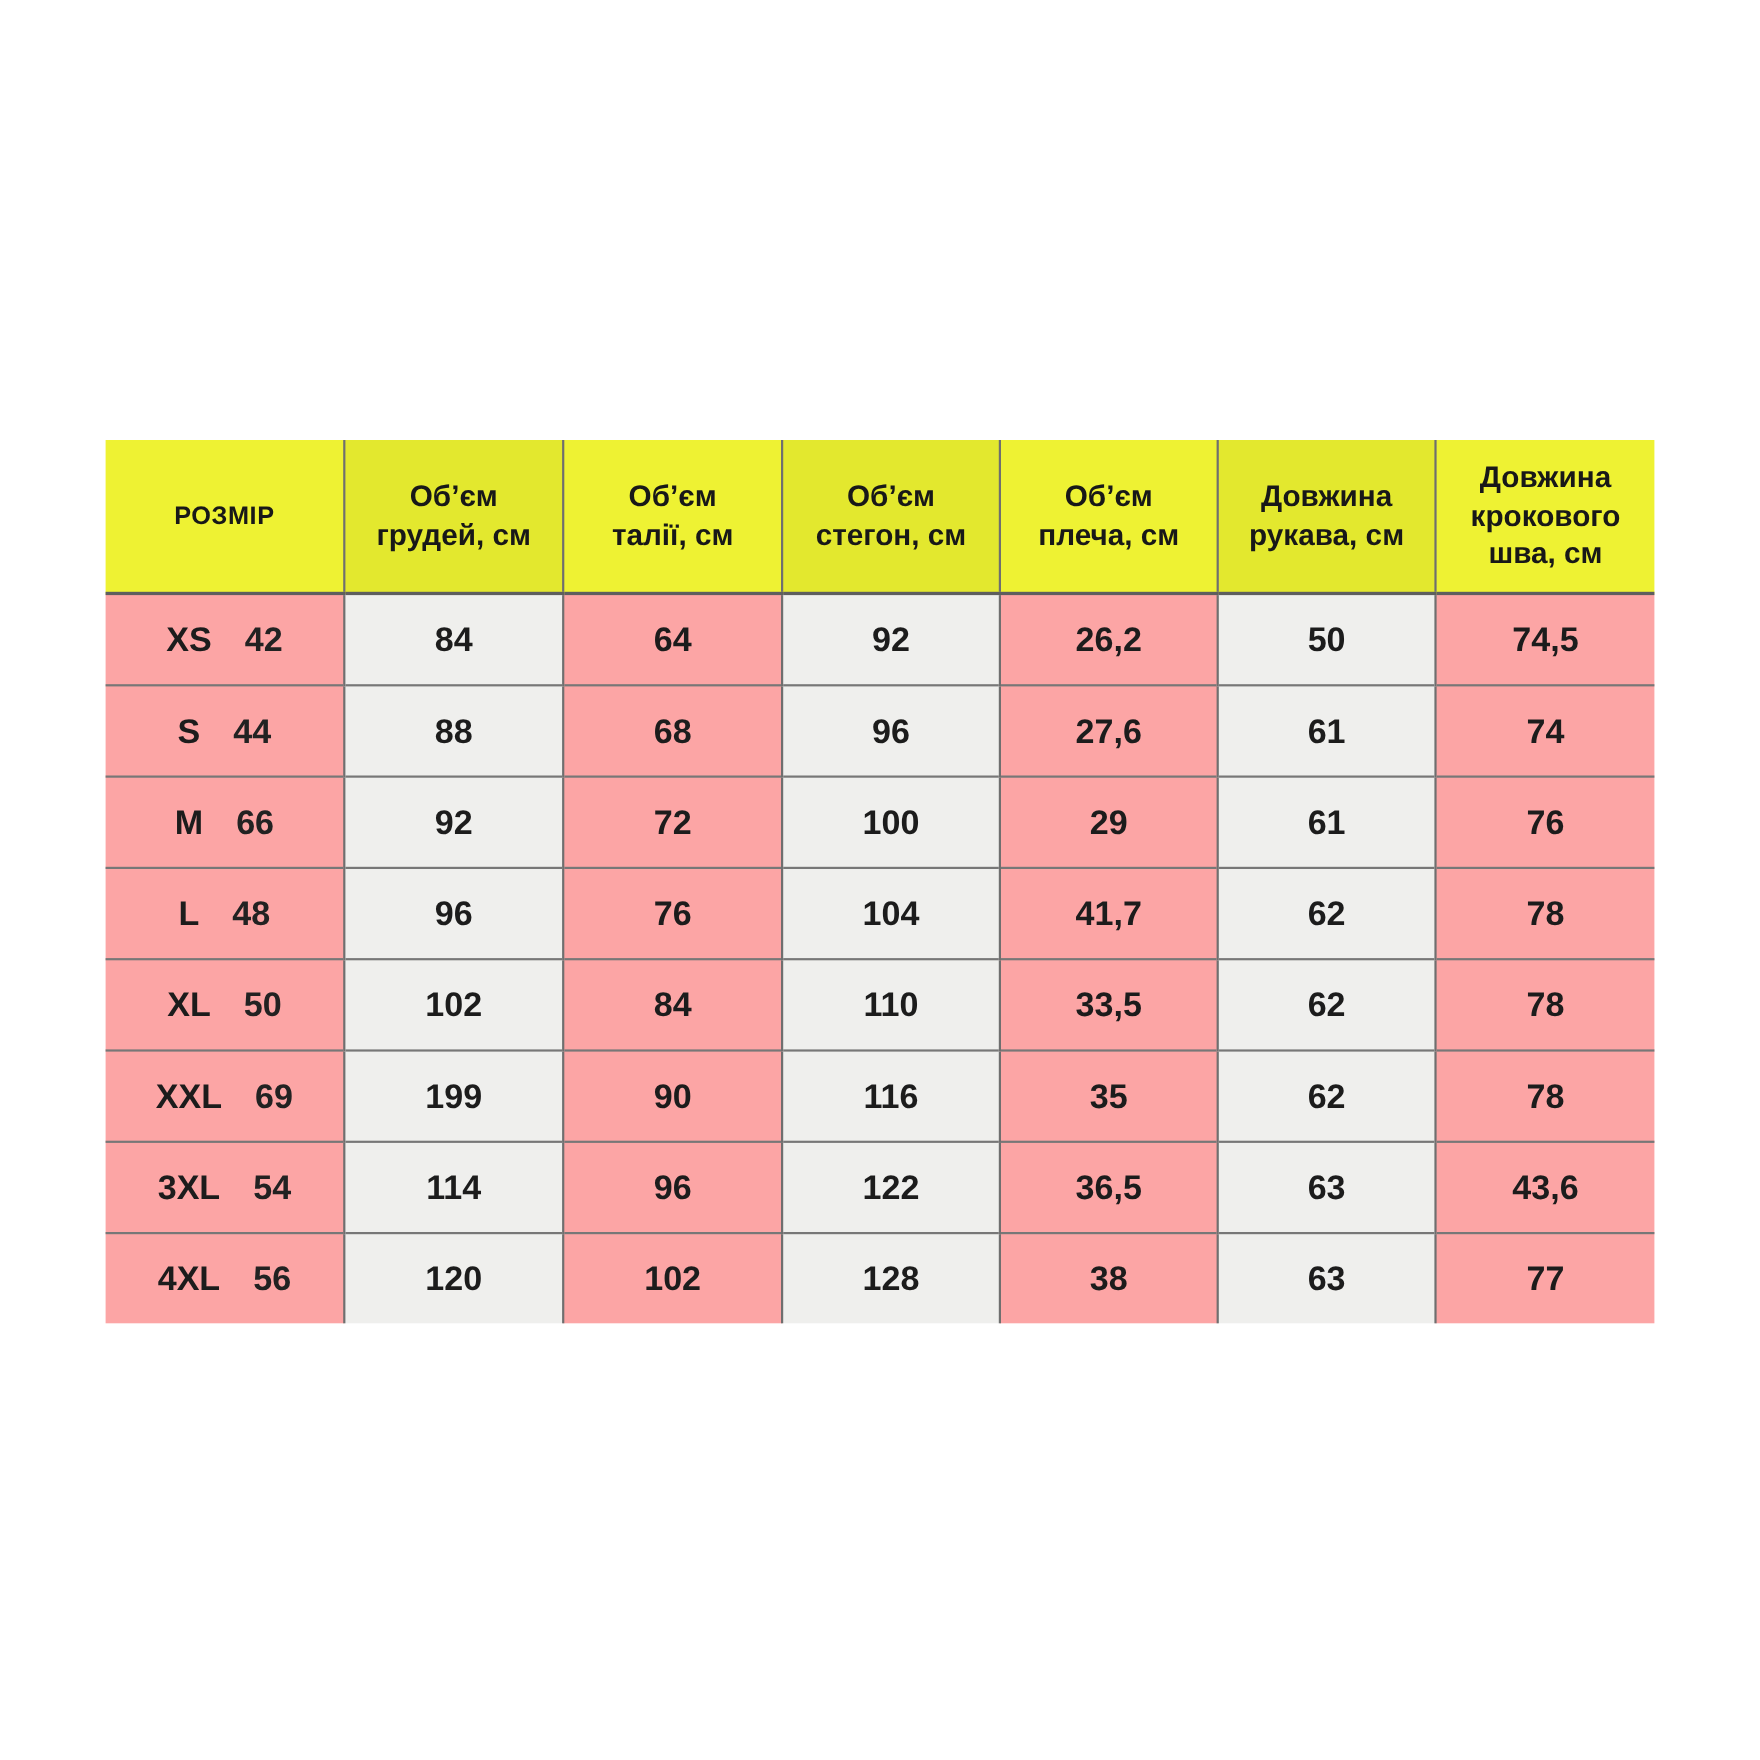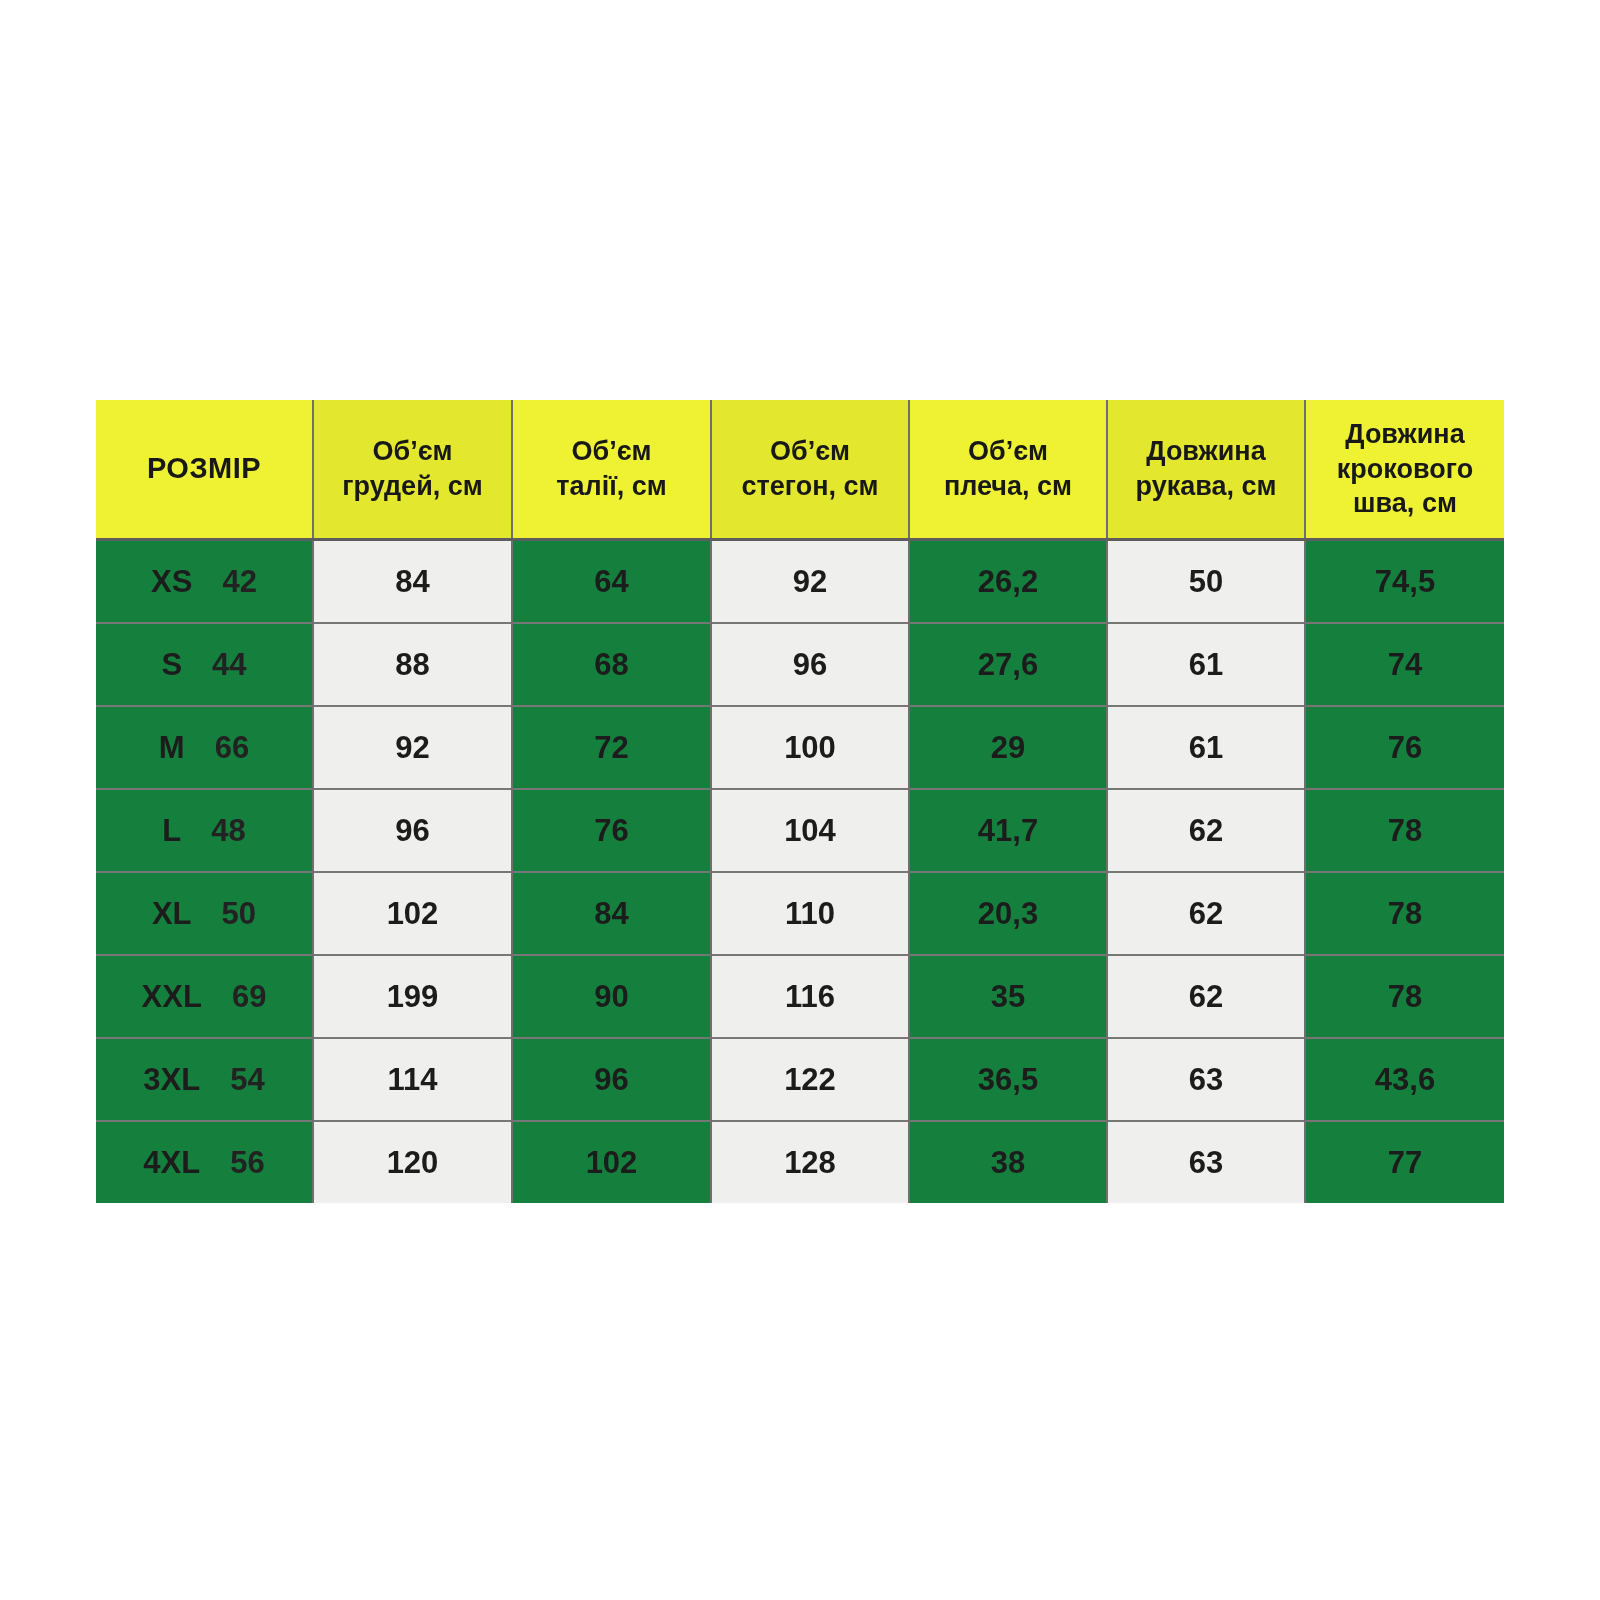--- a/index.html
+++ b/index.html
@@ -40,29 +40,29 @@
     font-weight: 700;
     line-height: 1.28;
     white-space: pre-line;
     border-bottom: 3px solid #5e5e5e;
     color: #181818;
   }
   .size-table thead th.shaded {
     background: #e3e82e;
   }
   .size-table thead th.size-head {
-    font-size: 29px;
+    font-size: 23px;
     letter-spacing: 0.5px;
   }
   
   .size-table tbody td {
     height: 81px;
     font-size: 31px;
     font-weight: 700;
-    background: #15803d;
+    background: #fca5a5;
   }
   .size-table tbody td.shaded {
     background: #efefed;
   }
   .size-table tbody tr + tr td {
     border-top: 2px solid #777777;
   }
   .size-table th + th,
   .size-table td + td {
     border-left: 2px solid #6f6f6f;
@@ -175,21 +175,21 @@
         <tr>
           <td>
             <div class="size-wrap">
               <span class="sz">XL</span>
               <span class="num">50</span>
             </div>
           </td>
           <td class="shaded">102</td>
           <td>84</td>
           <td class="shaded">110</td>
-          <td>20,3</td>
+          <td>33,5</td>
           <td class="shaded">62</td>
           <td>78</td>
         </tr>
         <tr>
           <td>
             <div class="size-wrap">
               <span class="sz">XXL</span>
               <span class="num">69</span>
             </div>
           </td>

